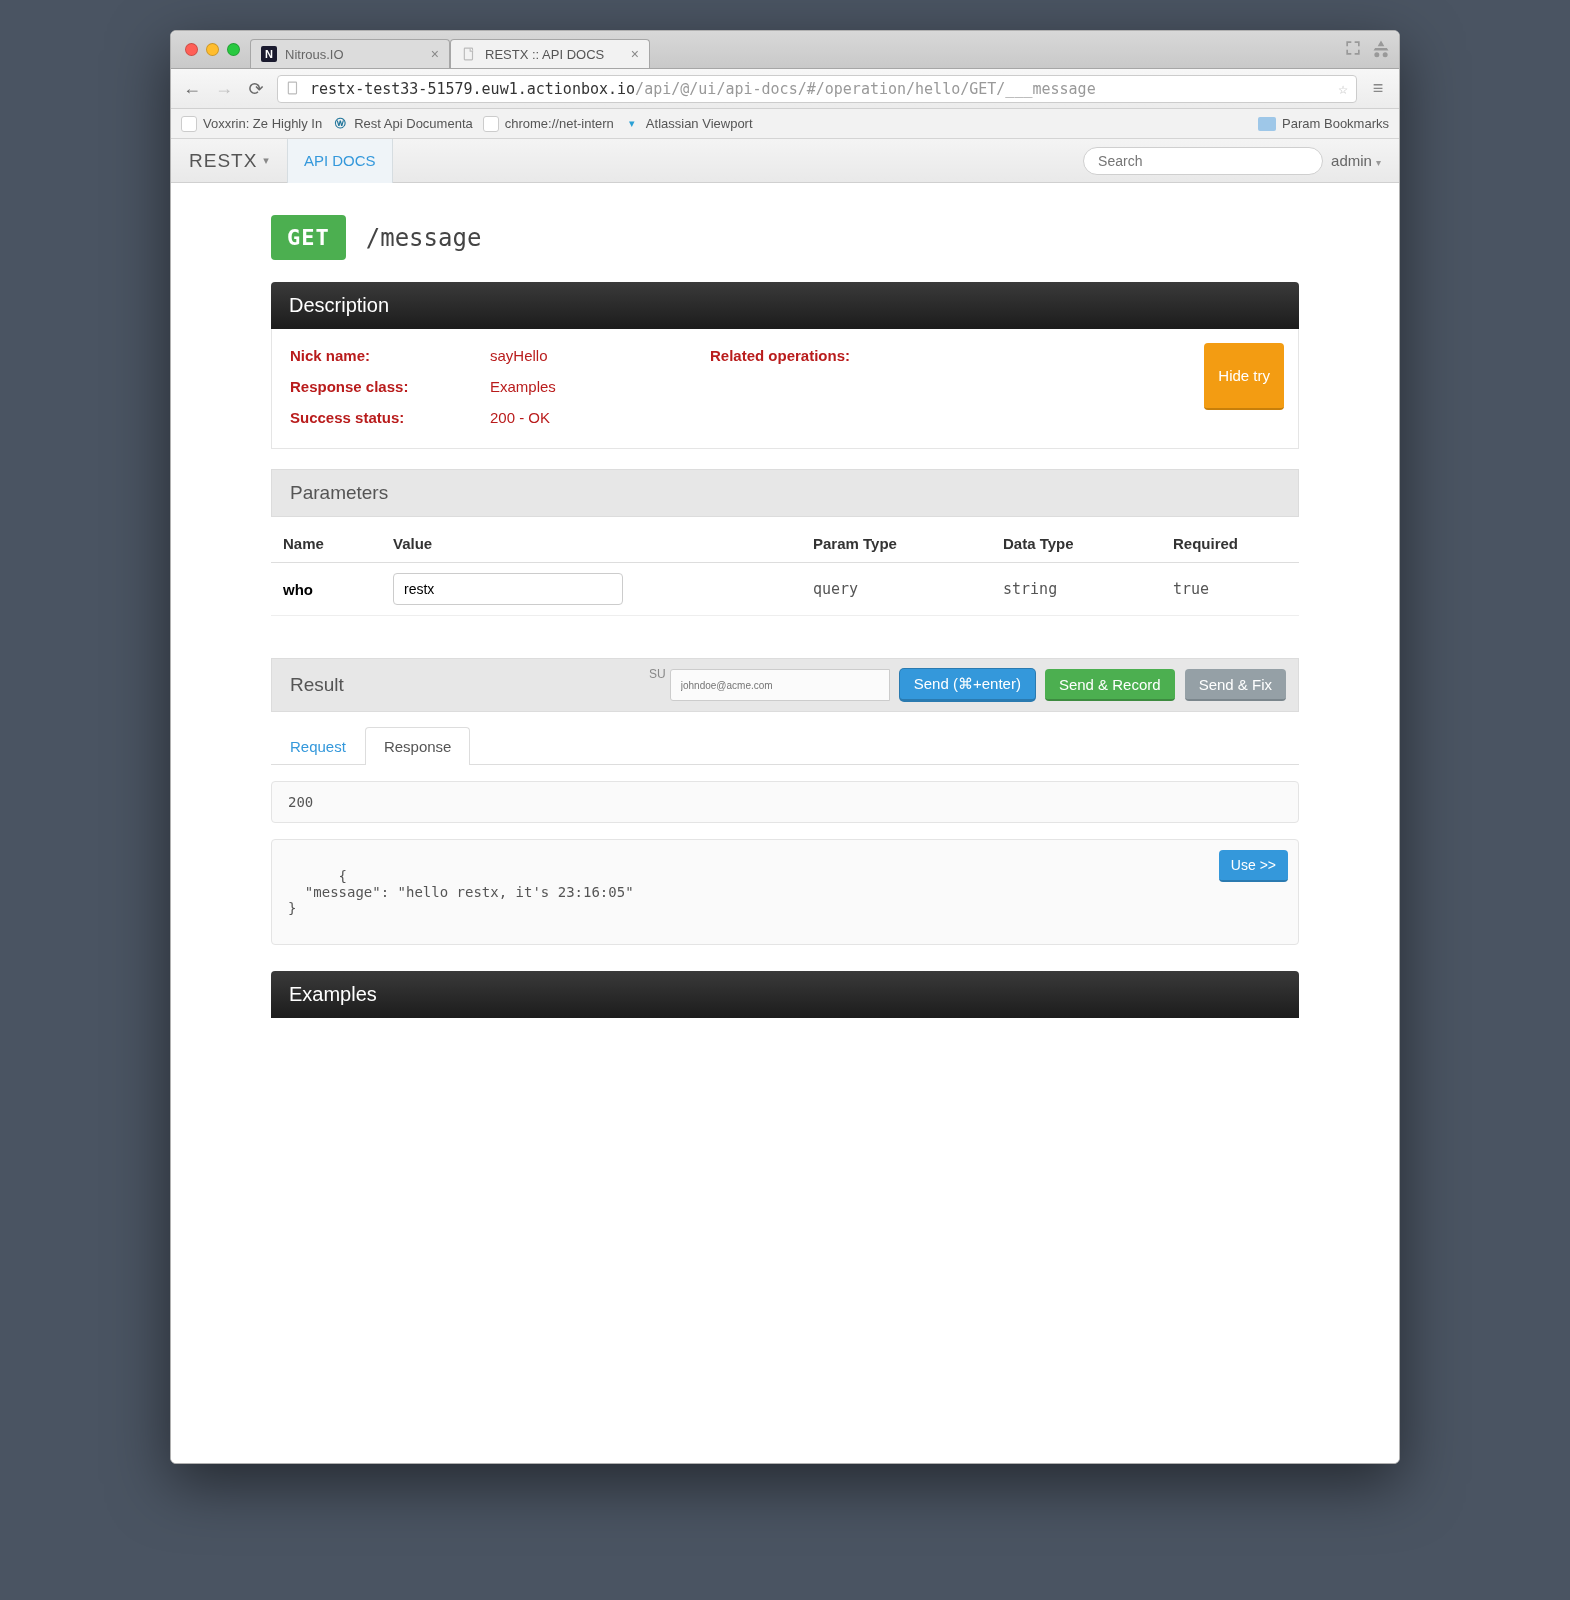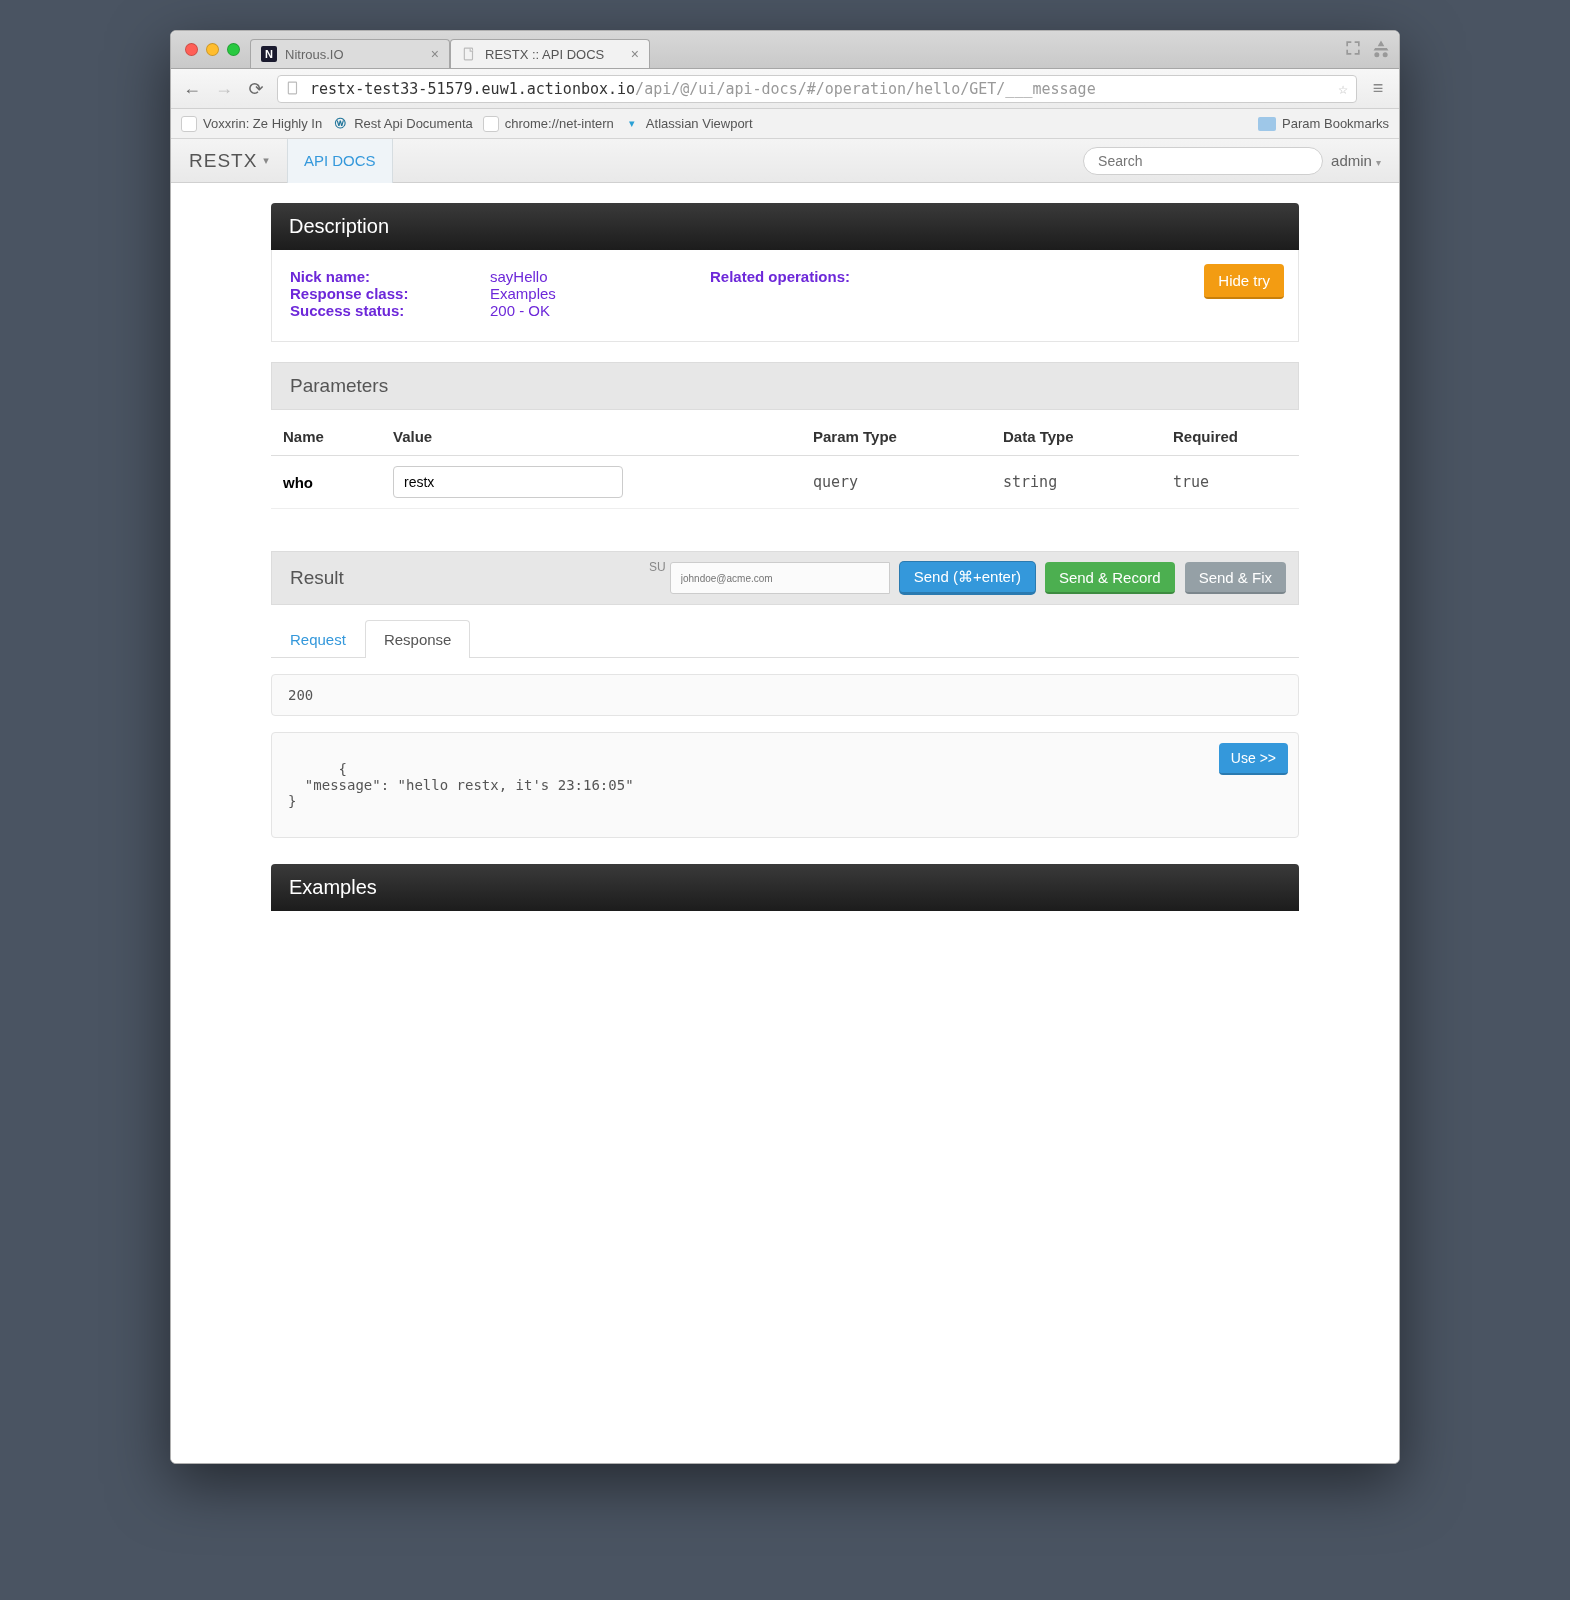--- a/index.html
+++ b/index.html
@@ -154,26 +154,26 @@
     font-size:20px;
     padding:12px 18px;
     border-radius:4px 4px 0 0;
   }
   .desc-body {
     border:1px solid #e5e5e5;
     border-top:none;
     padding:18px 18px 22px;
     position:relative;
   }
-  .desc-grid { display:grid; grid-template-columns: 200px 220px 300px; font-size:15px; color:#6d28d9;}
+  .desc-grid { display:grid; grid-template-columns: 200px 220px 300px; row-gap:14px; font-size:15px; color:#b91c1c;}
   .desc-grid .label { font-weight:bold;}
   .hide-try {
     position:absolute; right:14px; top:14px;
     background:#f39c12; color:#fff; border:none; border-radius:4px;
-    padding:8px 14px; font-size:15px; cursor:pointer;
+    padding:24px 14px; font-size:15px; cursor:pointer;
     border-bottom:2px solid #c87f0a;
   }
   .sub-head {
     background:#e7e7e7;
     color:#555;
     font-size:19px;
     padding:12px 18px;
     border:1px solid #dcdcdc;
     margin-top:20px;
   }
@@ -322,20 +322,24 @@
     <div class="nav-right">
       <input class="search-box" type="text" placeholder="Search" style="">
       <span class="user-menu">
         <span>admin</span><span class="caret">▾</span>
       </span>
     </div>
   </div>
 
   <div class="page">
 
+    <div class="op-header">
+      <span class="method-badge">GET</span>
+      <span class="path">/message</span>
+    </div>
 
     <div class="section-head">Description</div>
     <div class="desc-body">
       <button class="hide-try">Hide try</button>
       <div class="desc-grid">
         <div class="label">Nick name:</div>
         <div>sayHello</div>
         <div class="label">Related operations:</div>
 
         <div class="label">Response class:</div>

